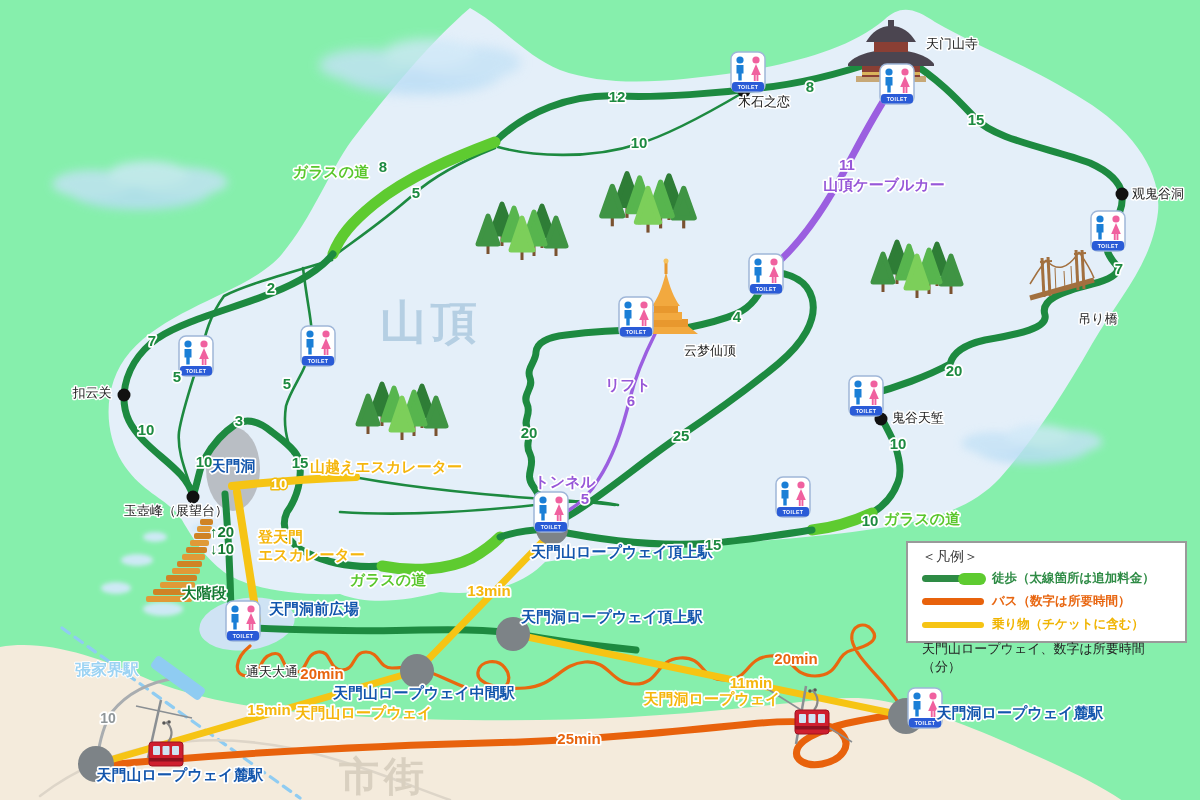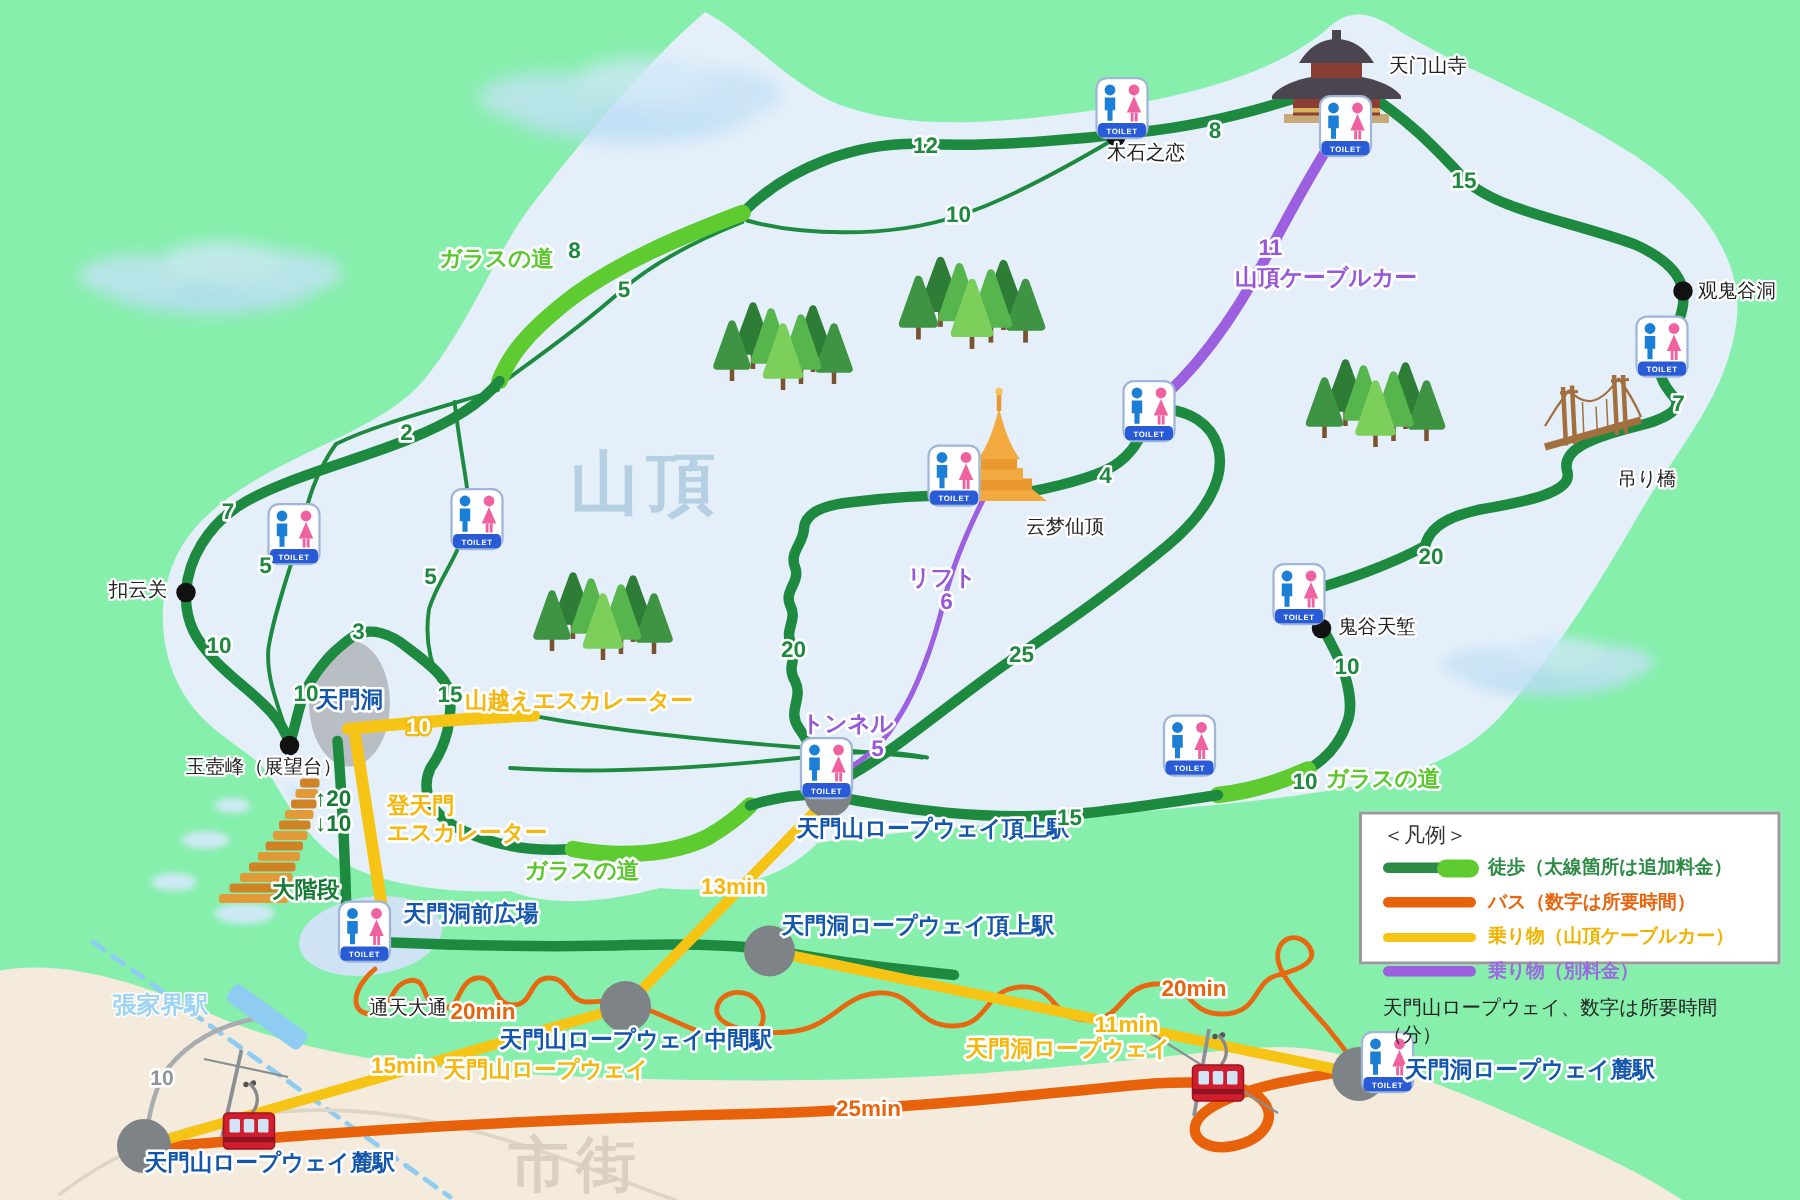--- a/index.html
+++ b/index.html
@@ -337,21 +337,17 @@
           <span class="walk-thick"></span>
         </span>
     <span class="leg-lab" style="color: rgb(46, 139, 69);">徒歩（太線箇所は追加料金）</span>
   </div>
   <div class="leg-item">
     <span class="leg-line bus"></span>
     <span class="leg-lab" style="color: rgb(232, 101, 15);">バス（数字は所要時間）</span>
   </div>
   <div class="leg-item">
     <span class="leg-line ride"></span>
-    <span class="leg-lab" style="color: rgb(240, 180, 0);">乗り物（山頂ケーブルカー）</span>
-  </div>
-  <div class="leg-item">
-    <span class="leg-line ride-paid"></span>
-    <span class="leg-lab" style="color: rgb(155, 106, 224);">乗り物（別料金）</span>
+    <span class="leg-lab" style="color: rgb(240, 180, 0);">乗り物（チケットに含む）</span>
   </div>
   <div class="leg-note">天門山ロープウェイ、数字は所要時間（分）</div>
 </div>
 </div>
 
 </body></html>

